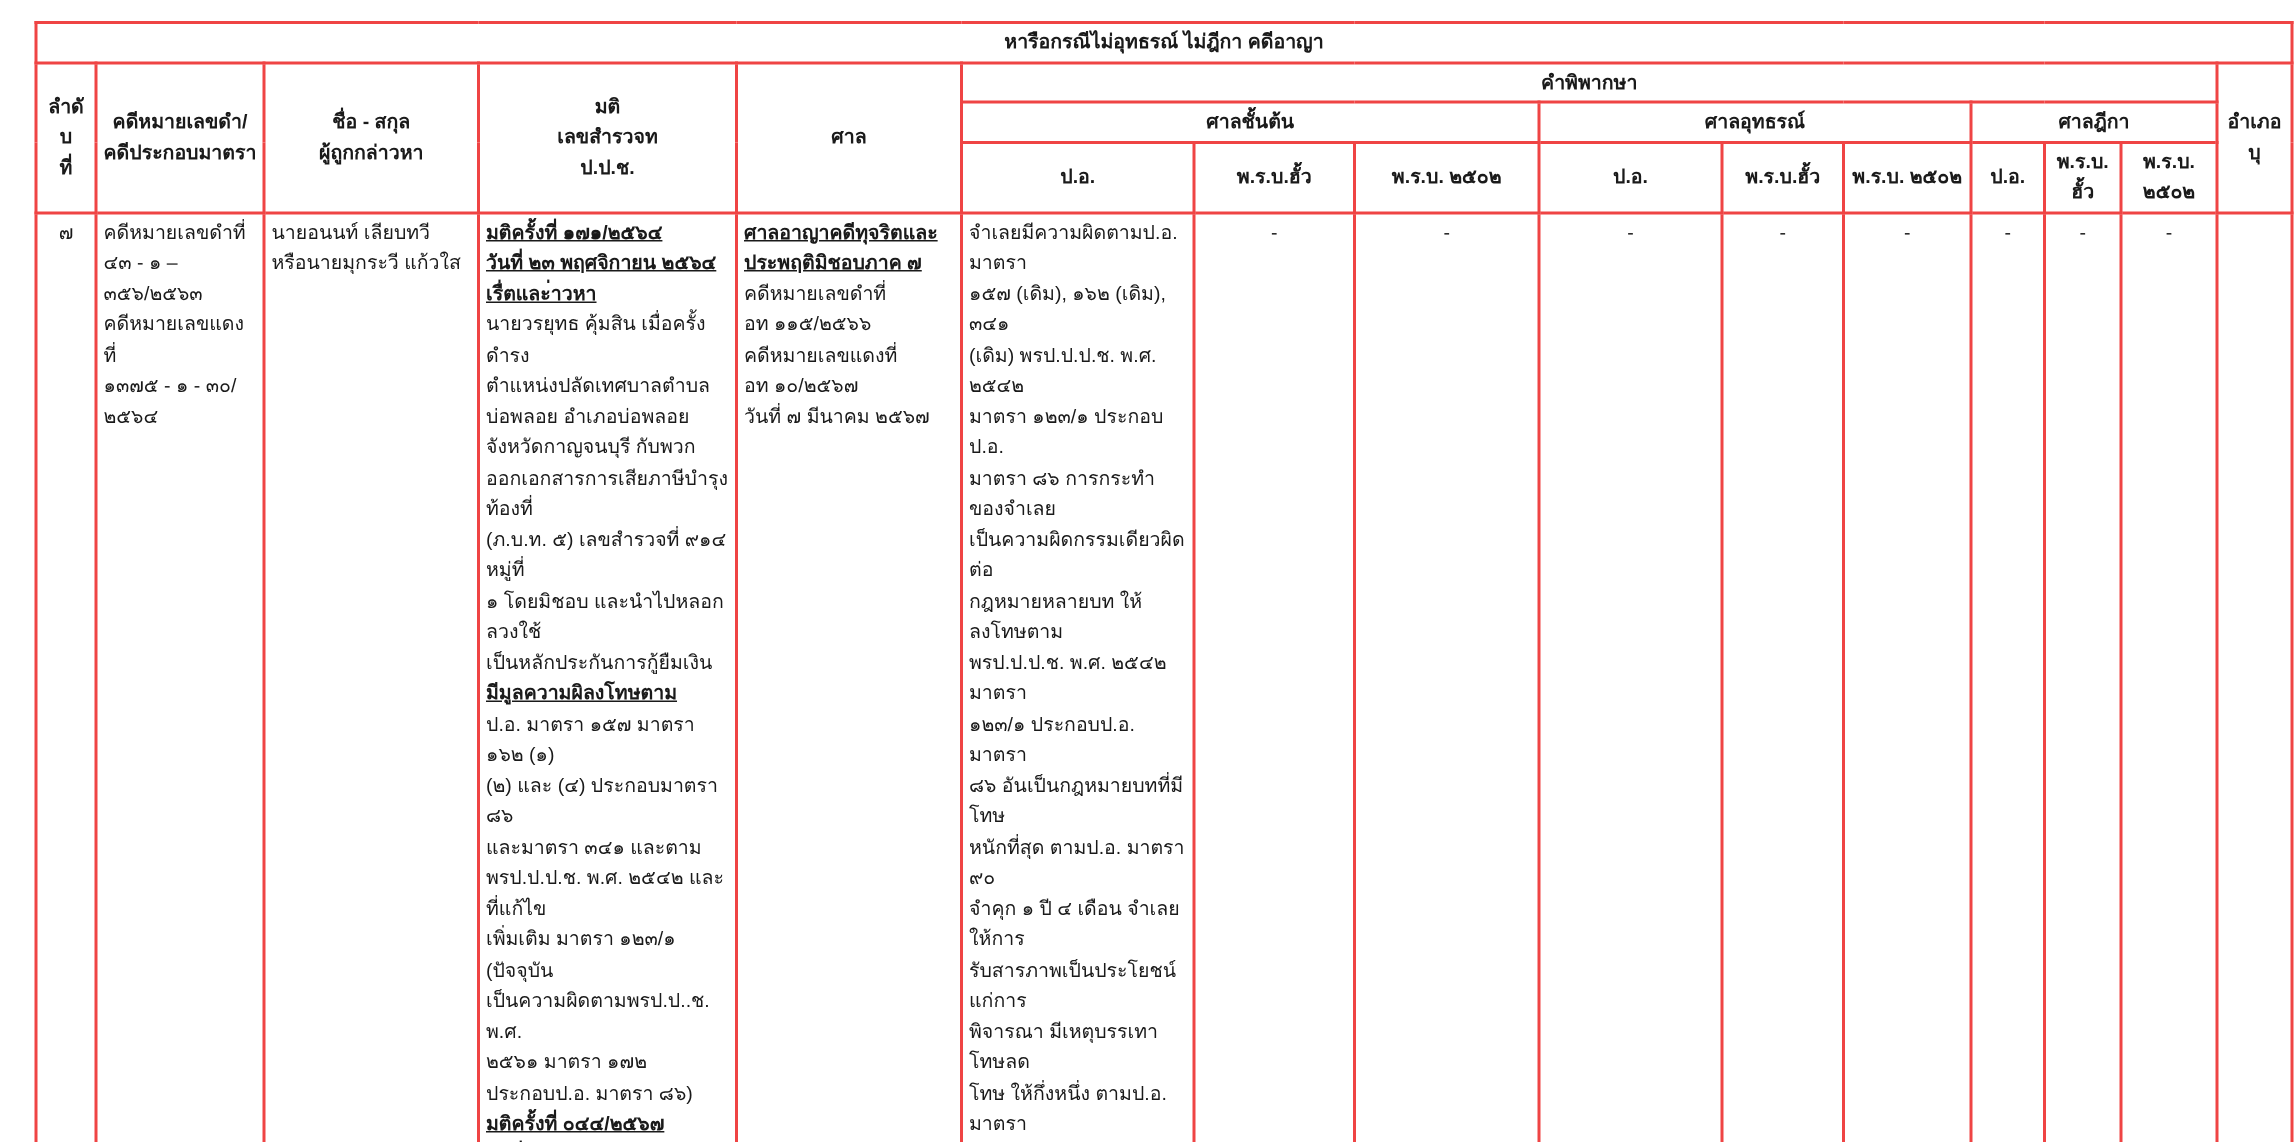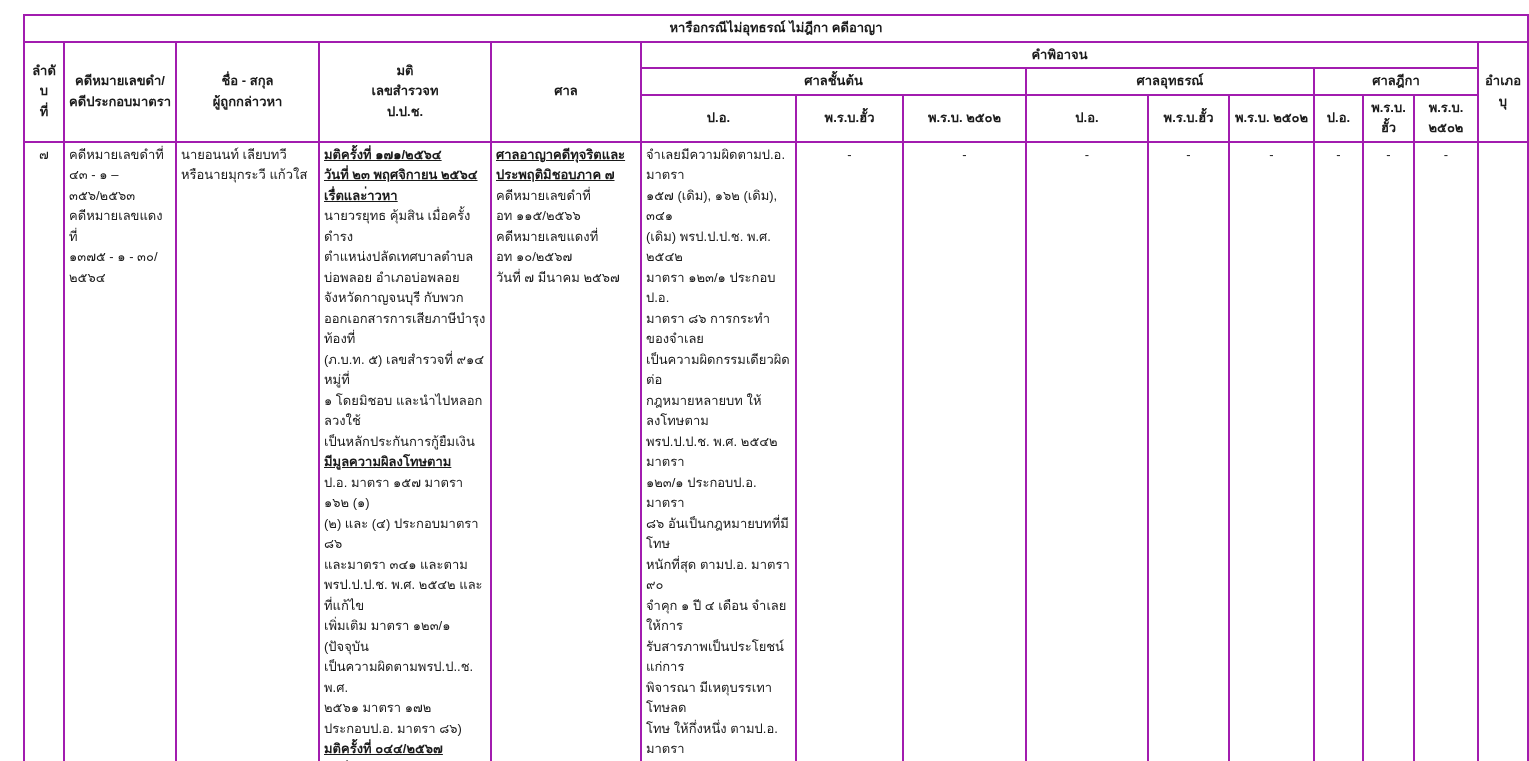--- a/index.html
+++ b/index.html
@@ -10,21 +10,21 @@
     color: #1a1a1a;
   }
   .page { position: absolute; left: 0; top: 0; width: 1529px; height: 761px; }
   table.case-table {
     position: absolute; left: 23px; top: 14px;
     border-collapse: collapse; table-layout: fixed;
     width: 1504px;
     background: #ffffff;
   }
   table.case-table td, table.case-table th {
-    border: 2px solid #a21caf;
+    border: 2px solid #ef4444;
     padding: 2px 4px;
     font-size: 13px;
     line-height: 20.5px;
     overflow: hidden;
     word-wrap: break-word;
   }
   th {
     font-weight: bold;
     text-align: center;
     vertical-align: middle;
@@ -74,21 +74,21 @@
       <th rowspan="3">ลำดับ
 ที่</th>
       <th rowspan="3">คดีหมายเลขดำ/
 คดีประกอบมาตรา</th>
       <th rowspan="3">ชื่อ - สกุล
 ผู้ถูกกล่าวหา</th>
       <th rowspan="3">มติ
 เลขสำรวจท
 ป.ป.ช.</th>
       <th rowspan="3">ศาล</th>
-      <th colspan="9">คำพิอาจน</th>
+      <th colspan="9">คำพิพากษา</th>
       <th rowspan="3">อำเภอบุ</th>
     </tr>
 
     <tr style="height:22px">
       <th colspan="3">ศาลชั้นต้น</th>
       <th colspan="3">ศาลอุทธรณ์</th>
       <th colspan="3">ศาลฎีกา</th>
     </tr>
 
     <tr style="height:40px">

